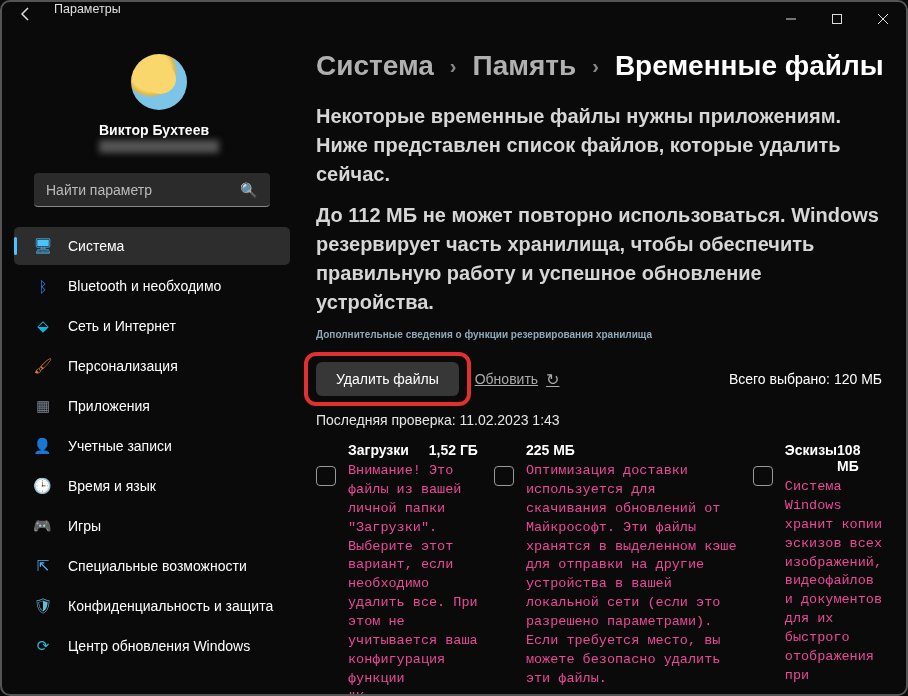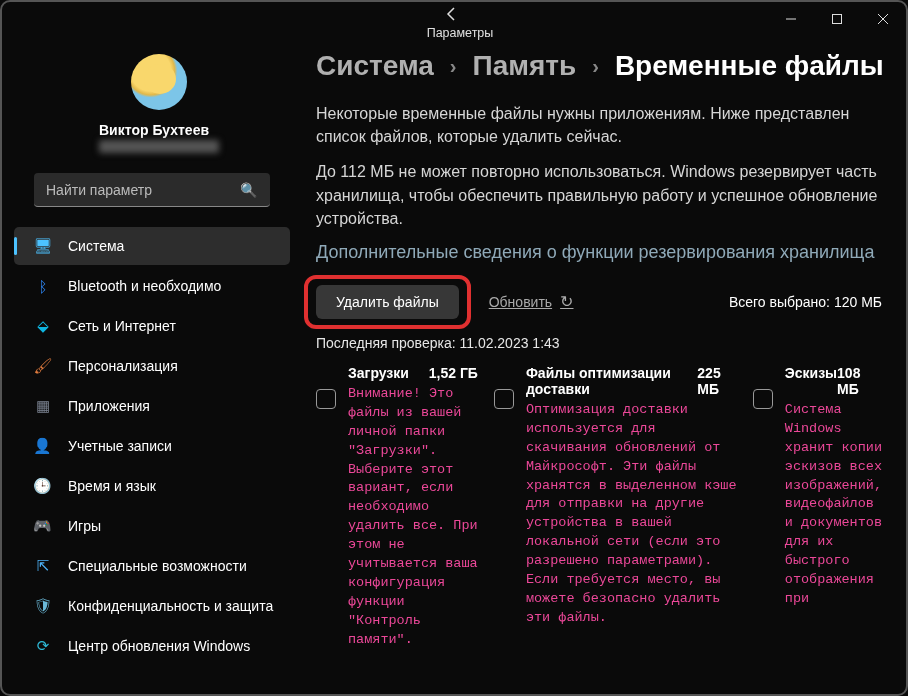--- a/index.html
+++ b/index.html
@@ -10,23 +10,21 @@
     height: 696px;
     overflow: hidden;
     border-radius: 10px;
     border: 2px solid #555;
     color: #ffffff;
     position: relative;
   }
   .titlebar {
     height: 40px;
     display: flex;
-    align-items: center;
     padding-left: 12px;
-    flex-direction: column;
   }
   .titlebar .back {
     width: 24px; height: 24px;
     display:flex; align-items:center; justify-content:center;
     margin-right: 16px;
   }
   .titlebar .title { font-size: 12.5px; color: #e0e0e0; }
   .winctrl {
     position:absolute;
     top:0; right:0;
@@ -142,35 +140,37 @@
     gap:16px;
     margin-bottom:20px;
     font-size:28px;
     font-weight:600;
     color:#b0b0b0;
     white-space:nowrap;
   }
   .breadcrumb .sep{font-size:20px;color:#888;}
   .breadcrumb .current{color:#fff;}
   .desc {
-    font-size:16px;
+    font-size:20px;
     color:#d6d6d6;
     line-height:1.45;
     margin-bottom:12px;
+    font-weight:bold;
   }
   .link {
-    font-size:18px;
+    font-size:10px;
     color:#8fa9b8;
     margin-bottom:22px;
     display:block;
+    font-weight:bold;
   }
   .actions {
     display:flex;
     align-items:center;
-    gap:30px;
+    gap:16px;
     margin-bottom:16px;
   }
   .delete-btn {
     background:#373737;
     border:none;
     color:#fff;
     padding: 9px 20px;
     font-size:14px;
     border-radius:6px;
   }
@@ -362,21 +362,20 @@
               <span>Загрузки</span>
               <span>1,52 ГБ</span>
             </div>
             <div class="txt">Внимание! Это файлы из вашей личной папки "Загрузки". Выберите этот вариант, если необходимо удалить все. При этом не учитывается ваша конфигурация функции "Контроль памяти".</div>
           </div>
         </div>
         <div class="item">
           <div class="cb"></div>
           <div class="body">
             <div class="hdr">
-              <span>Файлы оптимизации доставки</span>
               <span>225 МБ</span>
             </div>
             <div class="txt">Оптимизация доставки используется для скачивания обновлений от Майкрософт. Эти файлы хранятся в выделенном кэше для отправки на другие устройства в вашей локальной сети (если это разрешено параметрами). Если требуется место, вы можете безопасно удалить эти файлы.</div>
           </div>
         </div>
         <div class="item">
           <div class="cb"></div>
           <div class="body">
             <div class="hdr">
               <span>Эскизы</span>

